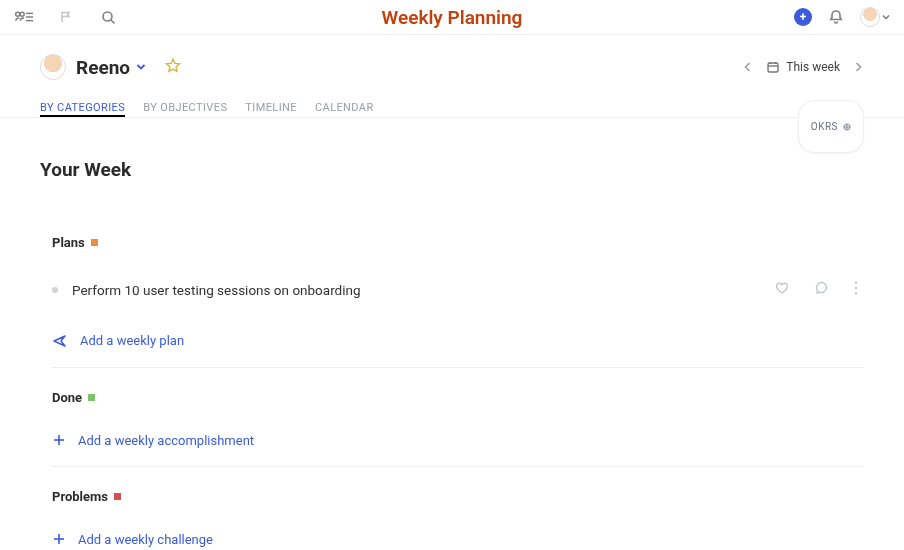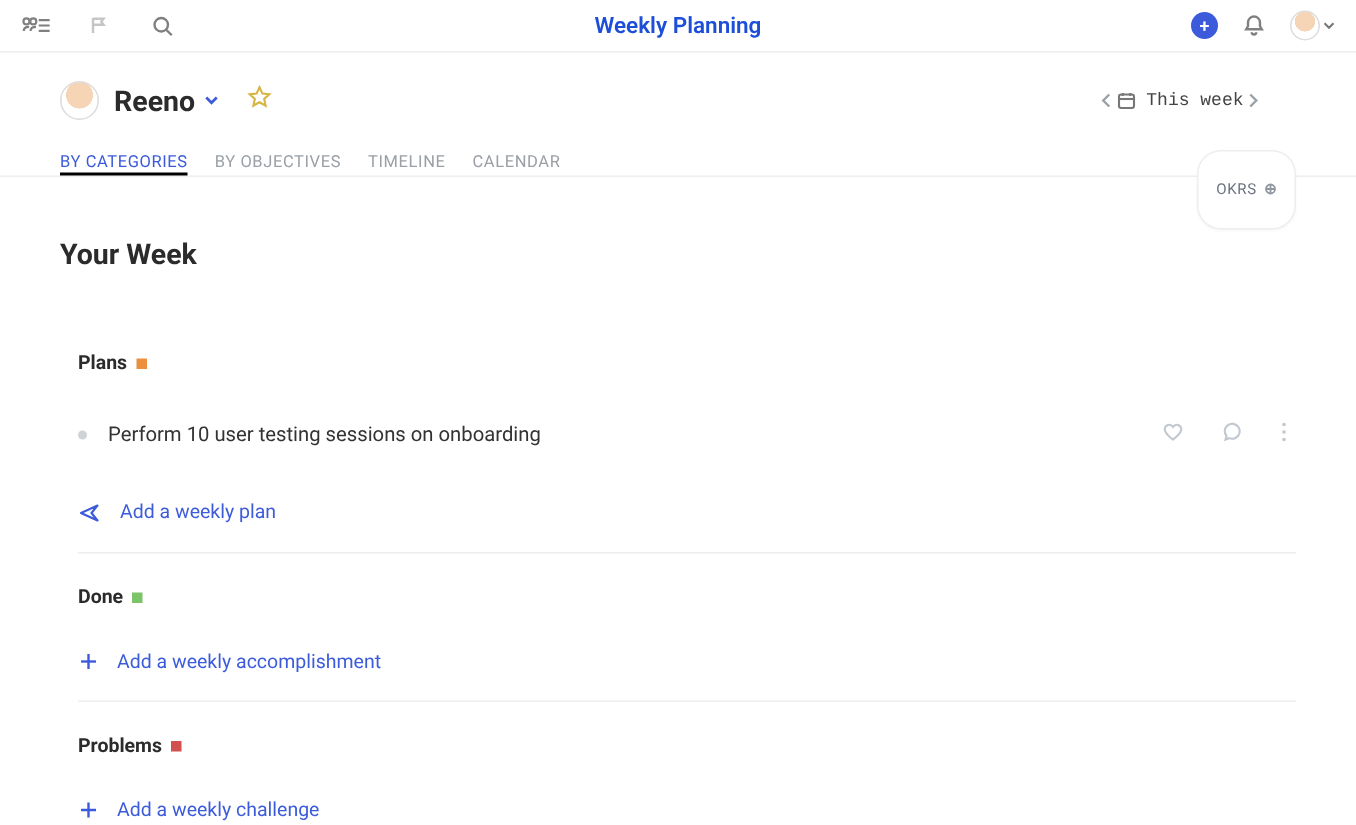--- a/index.html
+++ b/index.html
@@ -19,21 +19,21 @@
       display: flex;
       align-items: center;
       padding: 0 14px;
       position: relative;
     }
     .topbar-left { display: flex; align-items: center; gap: 22px; }
     .topbar-center {
       position: absolute; left: 0; right: 0;
       display: flex; justify-content: center; pointer-events: none;
     }
-    .page-title { font-weight: 600; font-size: 15px; color: #1d4ed8; }
+    .page-title { font-weight: 600; font-size: 19px; color: #c2410c; }
     .topbar-right {
       margin-left: auto; display: flex; align-items: center; gap: 14px;
     }
     .icon-btn { display:flex; align-items:center; justify-content:center; width:20px; height:20px; cursor:pointer; }
     .svg-ic { stroke:#808080; stroke-width:1.6; fill:none; }
 
     .plus-circle {
       width:18px; height:18px; border-radius:50%; background:#3b5bdb; color:#fff;
       display:flex; align-items:center; justify-content:center; font-size:12px; font-weight:600;
     }
@@ -44,33 +44,33 @@
       background-color:#eee;
       border:1px solid #ddd;
     }
     .avatar-dd { display:flex; align-items:center; gap:2px; cursor:pointer; }
 
     .divider { height:1px; background:#eceef0; width:100%; }
 
     
     .pagehdr {
       display:flex; align-items:center; justify-content:space-between;
-      padding: 12px 63px 0 40px; height:52px;
+      padding: 12px 40px 0 40px; height:52px;
     }
     .user-block { display:flex; align-items:center; gap:10px; }
     .avatar-md {
       width:26px; height:26px; border-radius:50%;
       background: radial-gradient(circle at 50% 35%, #f5d5b5 0 45%, #fff 46%);
       background-color:#eee;
       border:1px solid #ddd;
     }
     .user-name { font-size:19px; font-weight:700; color:#2b2b2b; display:flex; align-items:center; gap:6px;}
     .star { color:#d6b544; cursor:pointer; }
 
-    .week-switch { display:flex; align-items:center; color:#555; font-size:12px;font-family:Liberation Mono, monospace; }
+    .week-switch { display:flex; align-items:center; gap:12px; color:#555; font-size:12px; }
     .week-switch .this-week { cursor:pointer; display:flex; align-items:center; gap:6px; color:#444; }
     .chev { cursor:pointer; display:flex; width:12px; height:12px; }
 
     
     .tabs { display:flex; gap:18px; padding: 14px 40px 0 40px; height:30px; position:relative; }
     .tab { font-size:11px; letter-spacing:.4px; color:#9aa0a6; cursor:pointer; padding-bottom:9px; }
     .tab.active { color:#3b5bdb; border-bottom:2px solid #000000; }
     .tabs-divider { height:1px; background:#eceef0; width:100%; }
 
     .okrs-chip {

